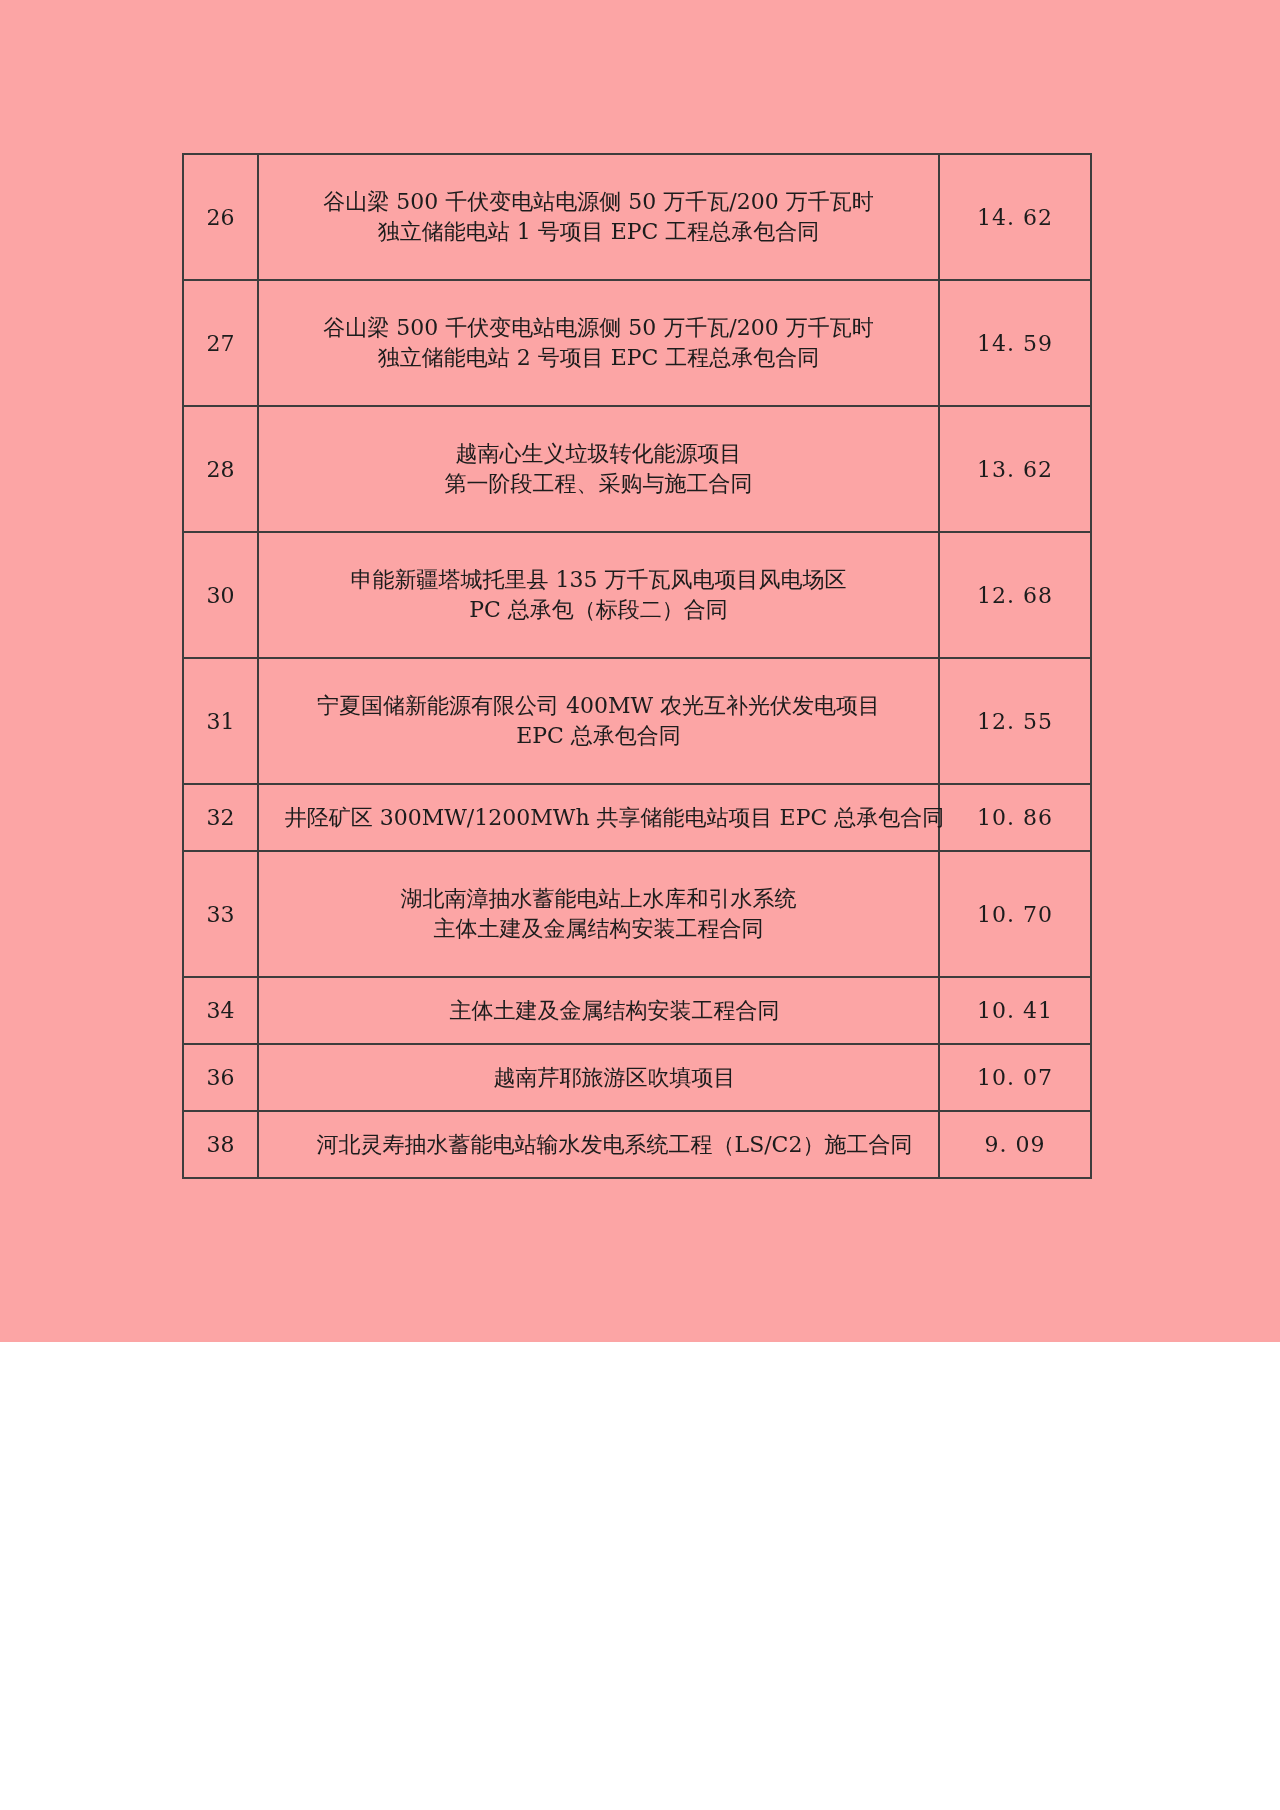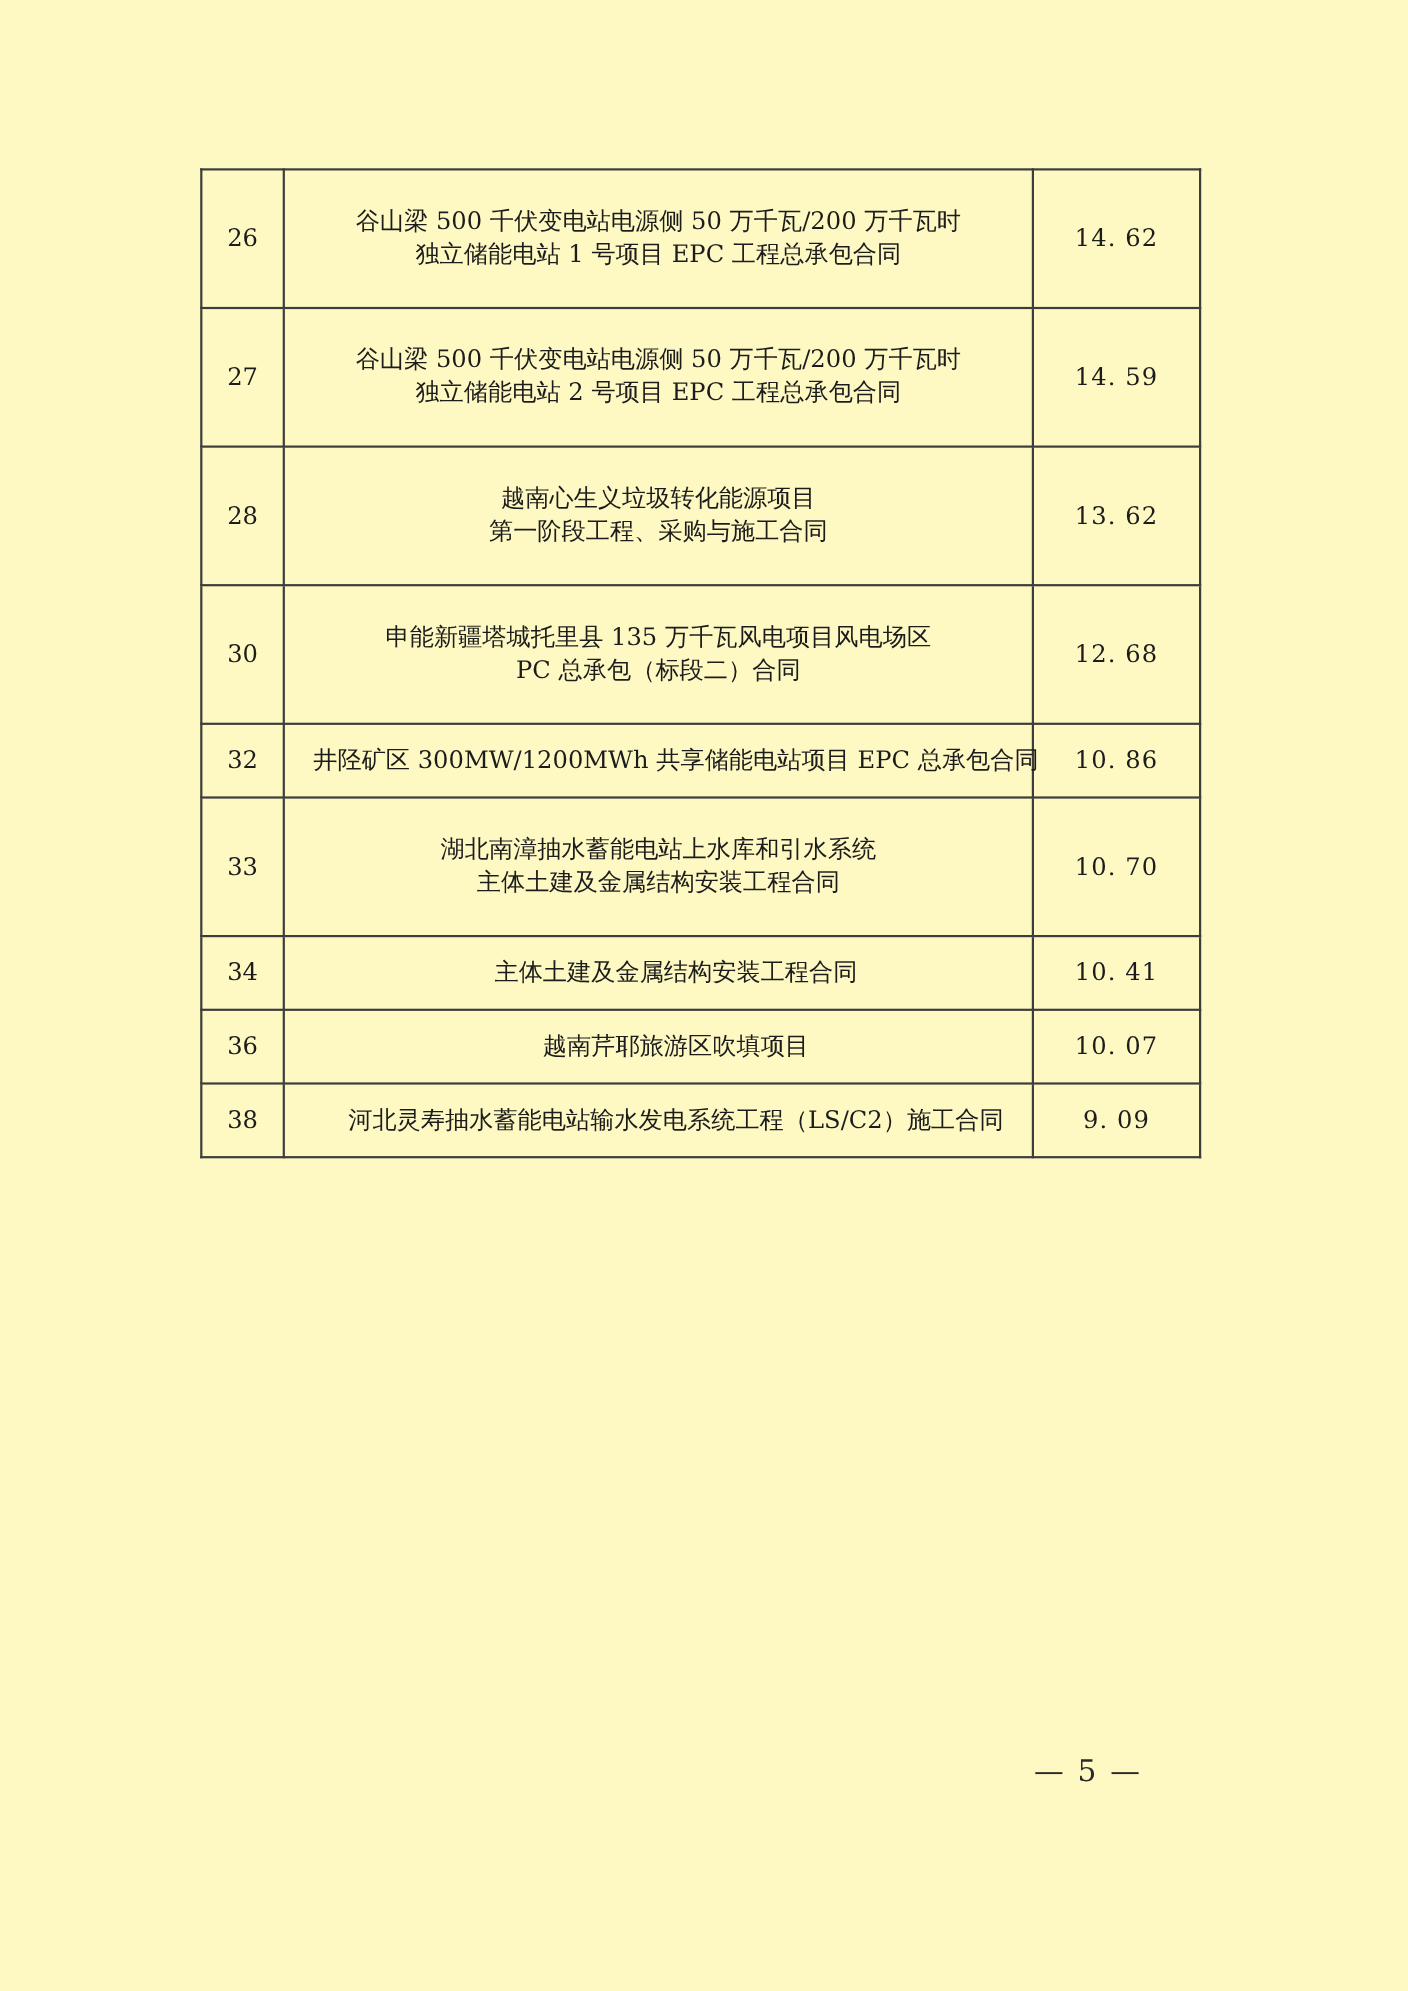--- a/index.html
+++ b/index.html
@@ -3,22 +3,22 @@
 <meta charset="utf-8">
 <style>
   html, body {
     margin: 0;
     padding: 0;
     background: #ffffff;
   }
   .page {
     position: relative;
     width: 1280px;
-    height: 1810px;
-    background: #fef9c3;
+    height: 1342px;
+    background: #fca5a5;
     font-family: "DejaVu Serif", "Liberation Serif", serif;
     color: #1c1c1c;
     overflow: hidden;
   }
   table.contracts {
     position: absolute;
     left: 182px;
     top: 153px;
     width: 908px;
     border-collapse: collapse;
@@ -105,20 +105,30 @@
         <tr class="tall">
           <td class="no-cell">30</td>
           <td class="name-cell">
             <div class="name-wrap">
               <div class="name-line">申能新疆塔城托里县 135 万千瓦风电项目风电场区</div>
               <div class="name-line">PC 总承包（标段二）合同</div>
             </div>
           </td>
           <td class="value-cell">12. 68</td>
         </tr>
+        <tr class="tall">
+          <td class="no-cell">31</td>
+          <td class="name-cell">
+            <div class="name-wrap">
+              <div class="name-line">宁夏国储新能源有限公司 400MW 农光互补光伏发电项目</div>
+              <div class="name-line">EPC 总承包合同</div>
+            </div>
+          </td>
+          <td class="value-cell">12. 55</td>
+        </tr>
         <tr class="short">
           <td class="no-cell">32</td>
           <td class="name-cell">
             <div class="name-wrap">
               <div class="name-line">井陉矿区 300MW/1200MWh 共享储能电站项目 EPC 总承包合同</div>
             </div>
           </td>
           <td class="value-cell">10. 86</td>
         </tr>
         <tr class="tall">

